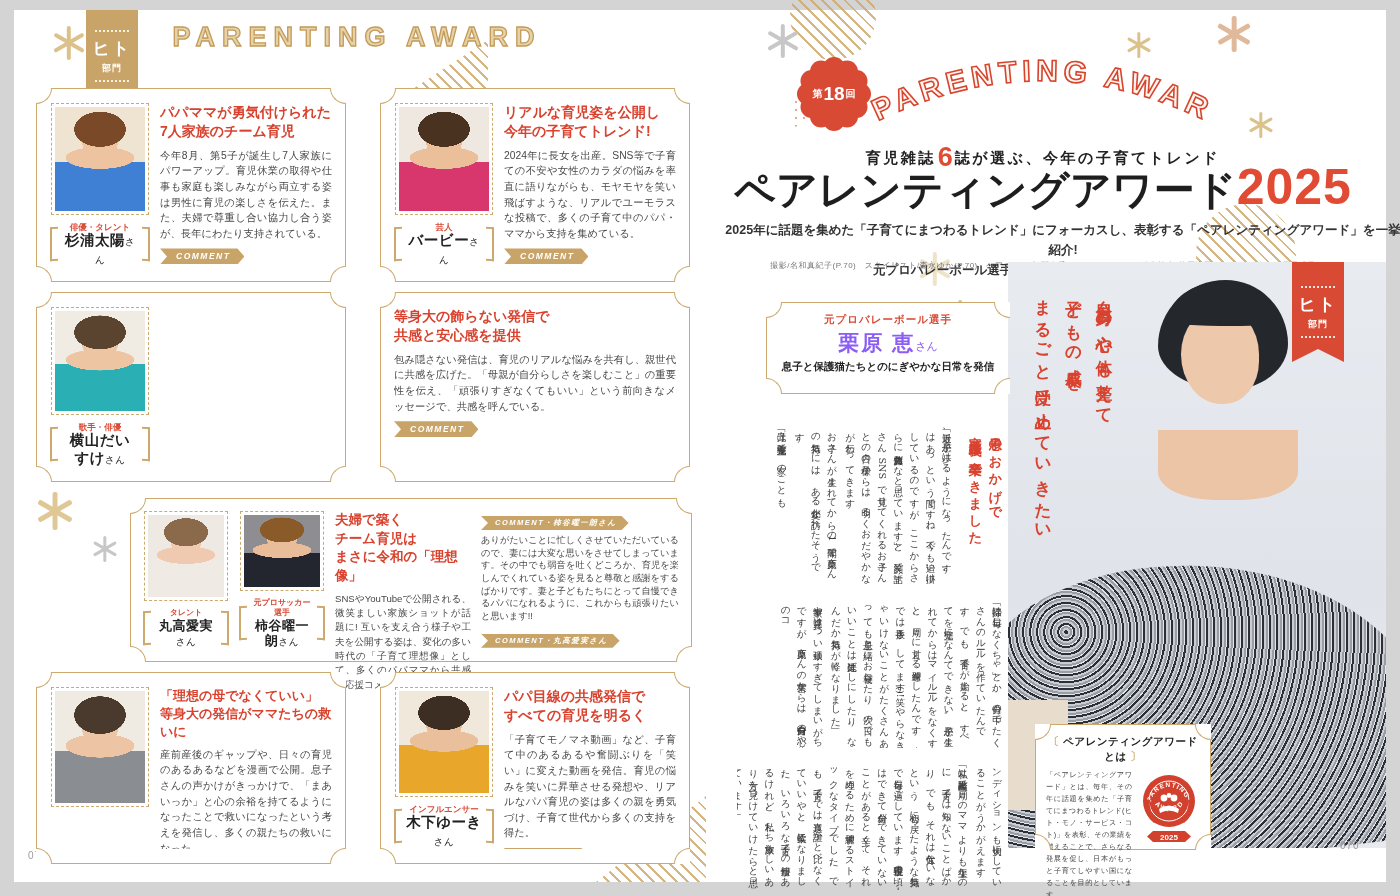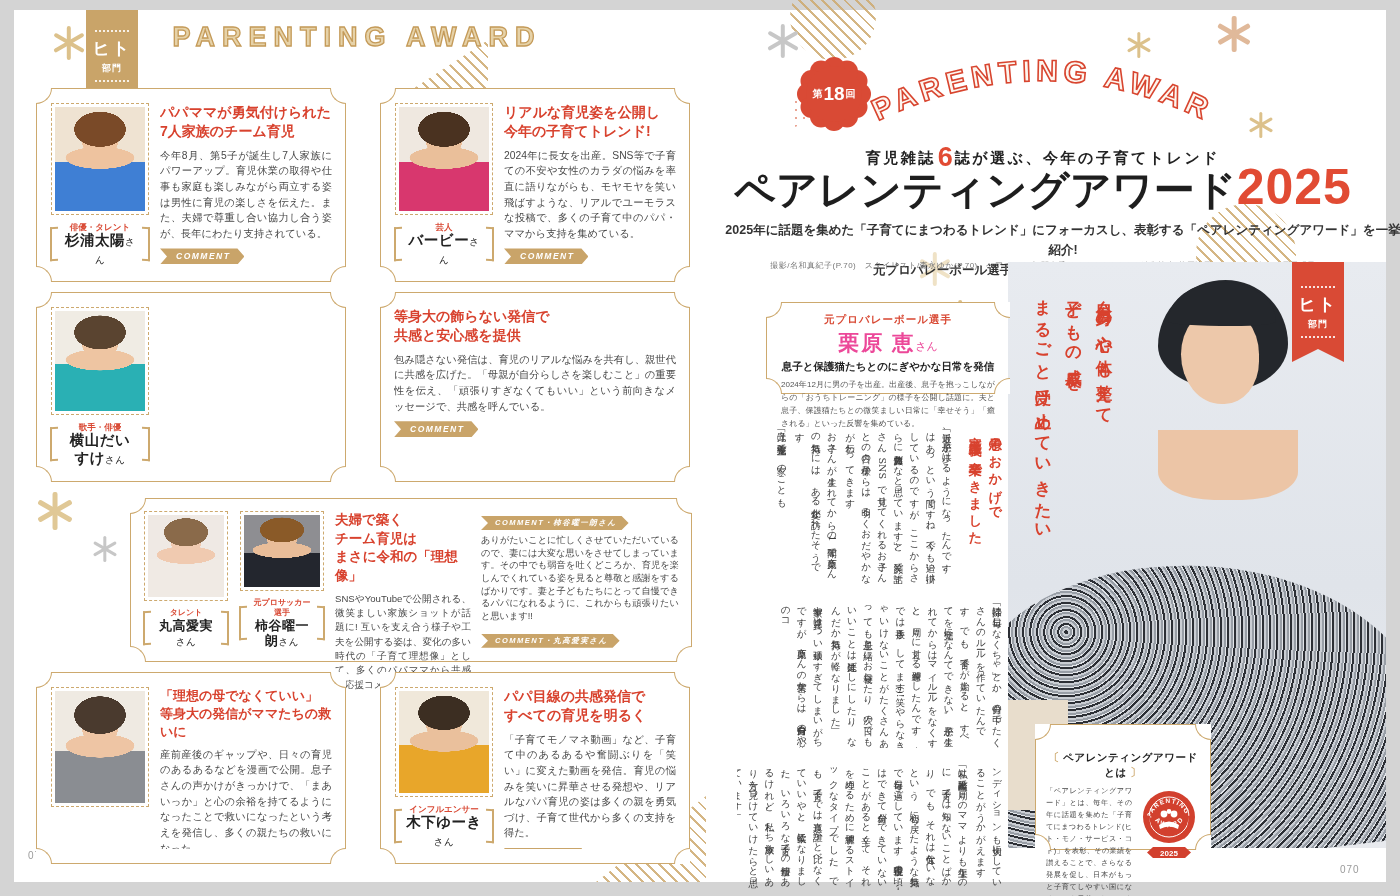--- a/index.html
+++ b/index.html
@@ -86,21 +86,21 @@
   .kicker .six{color:#e14b33;font-size:27px;vertical-align:-3px;letter-spacing:0;padding:0 2px;}
   .mtitle{position:absolute;left:700px;top:158px;width:686px;text-align:center;font-weight:bold;color:#1e1e1e;}
   .mtitle .t1{font-size:41px;letter-spacing:0px;}
   .mtitle .t2{font-size:50px;color:#e14b33;letter-spacing:1px;}
   .intro{position:absolute;left:720px;top:220px;width:686px;text-align:center;font-size:12.5px;line-height:1.6;color:#333;font-weight:bold;}
   .credits{position:absolute;left:700px;top:260px;width:686px;text-align:center;font-size:8px;color:#777;letter-spacing:.5px;}
 
   
   .ivbox{position:absolute;left:766px;top:282px;width:244px;height:92px;border:1px solid #cda96e;border-radius:3px;background:#fff;text-align:center;padding-top:10px;box-sizing:border-box;margin-top:20px;}
   .ivbox .role2{font-size:10.5px;color:#d94a35;font-weight:bold;letter-spacing:1px;}
-  .ivbox .name2{font-size:21px;font-weight:bold;color:#ec4899;letter-spacing:2px;margin:2px 0 3px 0;}
+  .ivbox .name2{font-size:21px;font-weight:bold;color:#8b5cf6;letter-spacing:2px;margin:2px 0 3px 0;}
   .ivbox .name2 .sfx{font-size:11px;letter-spacing:0;}
   .ivbox .sub2{font-size:10.5px;font-weight:bold;color:#222;}
   .ivbox .bio2{font-size:8px;line-height:1.62;color:#555;text-align:justify;margin:5px 14px 0 14px;}
 
   
   .vband{position:absolute;writing-mode:vertical-rl;text-orientation:mixed;font-family:"DejaVu Serif",serif;font-size:9.6px;line-height:1.68;color:#3c3c3c;overflow:hidden;}
   .vband p{margin:0;text-indent:0;}
   .vband p+p{margin-right:2px;}
   .vsubhead{writing-mode:vertical-rl;color:#d8422e;font-weight:bold;font-size:13px;line-height:1.55;letter-spacing:2px;margin-left:10px;font-family:"Liberation Sans",sans-serif;}
   .vsubhead span{display:block;}
@@ -111,21 +111,21 @@
   .bigphoto{position:absolute;left:1008px;top:262px;width:378px;height:586px;background:linear-gradient(180deg,#e8ebf0 0%,#e0e4ea 55%,#e8eaee 100%);overflow:hidden;}
   .k-hair{position:absolute;left:150px;top:18px;width:130px;height:110px;background:#24272c;border-radius:52% 48% 46% 54%/60% 58% 42% 40%;}
   .k-face{position:absolute;left:173px;top:46px;width:78px;height:96px;background:#edc8aa;border-radius:50% 50% 46% 54%;}
   .k-fringe{position:absolute;left:160px;top:20px;width:108px;height:44px;background:#24272c;border-radius:50% 50% 40% 60%/90% 90% 10% 10%;}
   .k-lace{position:absolute;left:-30px;top:300px;width:450px;height:300px;transform:rotate(-7deg);border-radius:40% 60% 0 0/36% 64% 0 0;
     background:repeating-radial-gradient(circle at 22% 18%,#2c2f35 0 2px,#c9cdd3 2px 4px,#989ea6 4px 6px,#e2e5e9 6px 7px);}
   .k-chest{position:absolute;left:150px;top:168px;width:140px;height:70px;background:#ecc5a6;border-radius:0 0 40% 40%;}
 
   
   .aboutbox{position:absolute;left:1035px;top:724px;width:176px;height:126px;border:1px solid #cda96e;border-radius:3px;background:#fff;box-sizing:border-box;padding:9px 10px;z-index:5;}
-  .aboutbox h4{margin:16px 0 5px 0;text-align:center;font-size:10.5px;color:#222;letter-spacing:.5px;}
+  .aboutbox h4{margin:0 0 5px 0;text-align:center;font-size:10.5px;color:#222;letter-spacing:.5px;}
   .aboutbox .ab-flex{display:flex;gap:6px;}
   .aboutbox .ab-body{flex:1;font-size:7.2px;line-height:1.66;color:#444;text-align:justify;}
   .ab-brk{color:#cda96e;font-weight:bold;font-size:11px;}
 
   .gray-block{position:absolute;left:1008px;top:700px;width:60px;height:110px;background:#e8ddcc;}
 </style>
 </head>
 <body>
 
 <div class="stage">
@@ -426,21 +426,20 @@
   <div class="credits">撮影/名和真紀子(P.70)　スタイリスト/森永ゆか(P.70)　ヘアメイク/福間友香[VANITES](P.70)　編集協力/菅原淳子(P.70)　デザイン/長尾明子</div>
 
   <div class="ivbox">
     <span class="cor tl"></span>
       <span class="cor tr"></span>
       <span class="cor bl"></span>
       <span class="cor br"></span>
     <div class="role2">元プロバレーボール選手</div>
     <div class="name2"><span>栗原 恵</span><span class="sfx">さん</span></div>
     <div class="sub2">息子と保護猫たちとのにぎやかな日常を発信</div>
-    <div class="bio2">2024年12月に男の子を出産。出産後、息子を抱っこしながらの「おうちトレーニング」の様子を公開し話題に。夫と息子、保護猫たちとの微笑ましい日常に「幸せそう」「癒される」といった反響を集めている。</div>
   </div>
 
   <div class="vband" style="left:737px;top:426px;width:268px;height:158px;">
     <div class="vsubhead">
       <span>息子のおかげで</span>
       <span>完璧主義は卒業できました</span>
     </div>
     <p>「最近、息子が歩けるようになったんです。成長はあっという間ですね。今でも追い掛け回しているのですが、ここからさらに体力勝負だなと思っています」と、笑顔で話す栗原恵さん。SNSで見せてくれるお子さんとの日々の様子からは、明るくおだやかな雰囲気が伝わってきます。</p>
     <p>お子さんが生まれてからの1年間で栗原さんの気持ちには、ある変化が訪れたそうです。</p>
     <p>「元々は完璧主義で、家のことも</p>
@@ -506,14 +505,14 @@
         <path d="M 21 40 Q 31 33 41 40 L 40 44 Q 31 39 22 44 Z" fill="#ffffff"></path>
         <path d="M 8 30 q -4 14 8 24 l 3 -3 q -9 -9 -7 -20 Z" fill="#d2402e"></path>
         <path d="M 54 30 q 4 14 -8 24 l -3 -3 q 9 -9 7 -20 Z" fill="#d2402e"></path>
         <rect x="15" y="62" width="32" height="11" fill="#d2402e"></rect>
         <path d="M 15 62 L 9 67.5 L 15 73 Z M 47 62 L 53 67.5 L 47 73 Z" fill="#d2402e"></path>
         <text x="31" y="70.5" font-size="8" font-weight="bold" fill="#ffffff" text-anchor="middle" font-family="Liberation Sans, sans-serif">2025</text>
       </svg>
     </div>
   </div>
 
-  <div class="pageno" style="left:1340px;top:864px;">070</div>
+  <div class="pageno" style="left:1340px;top:840px;">070</div>
 </div>
 
 </body></html>

